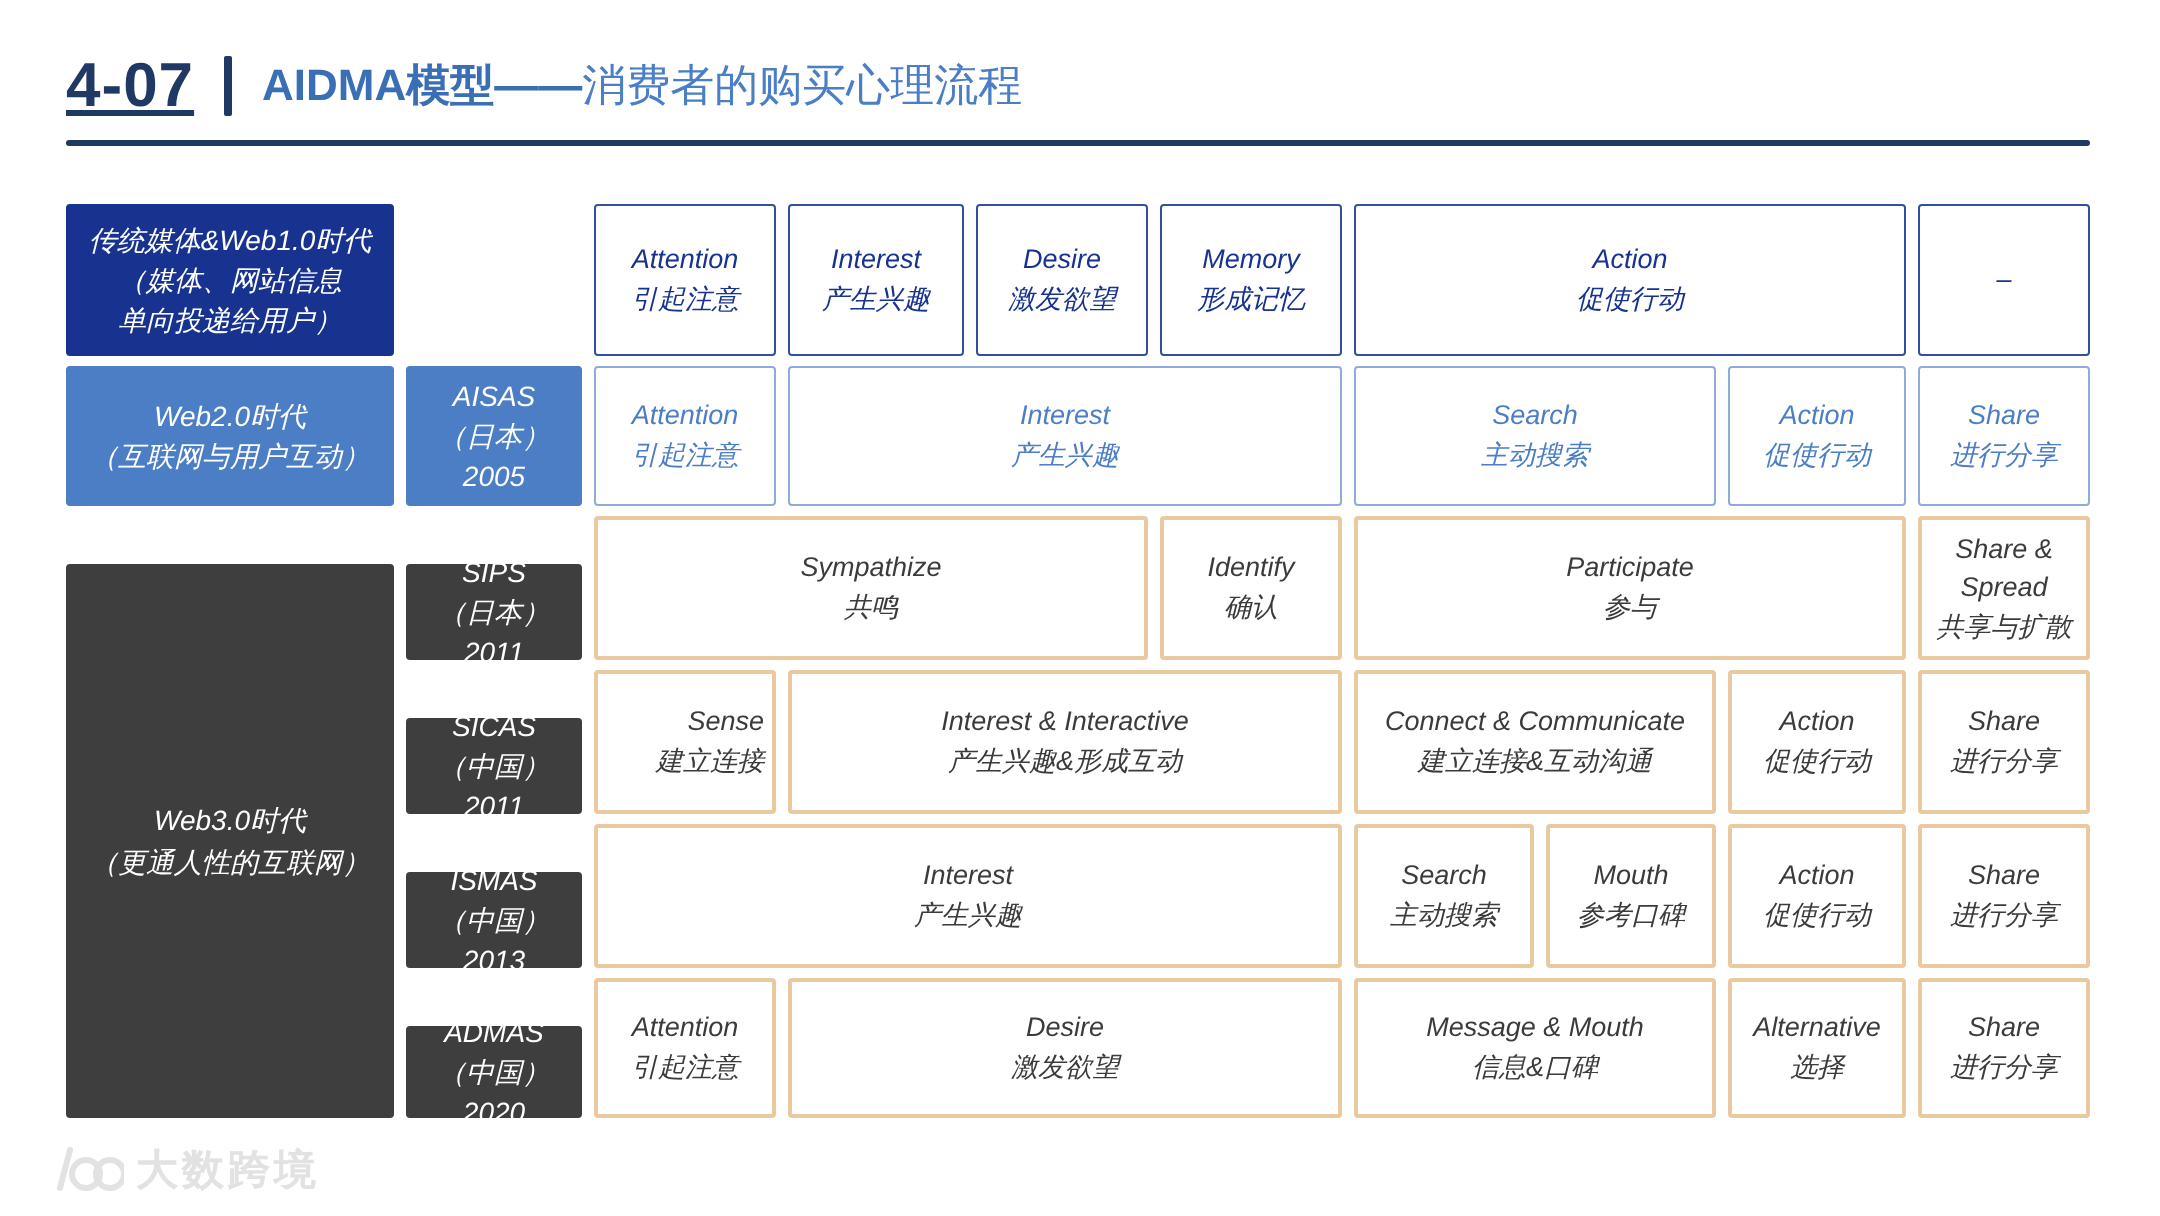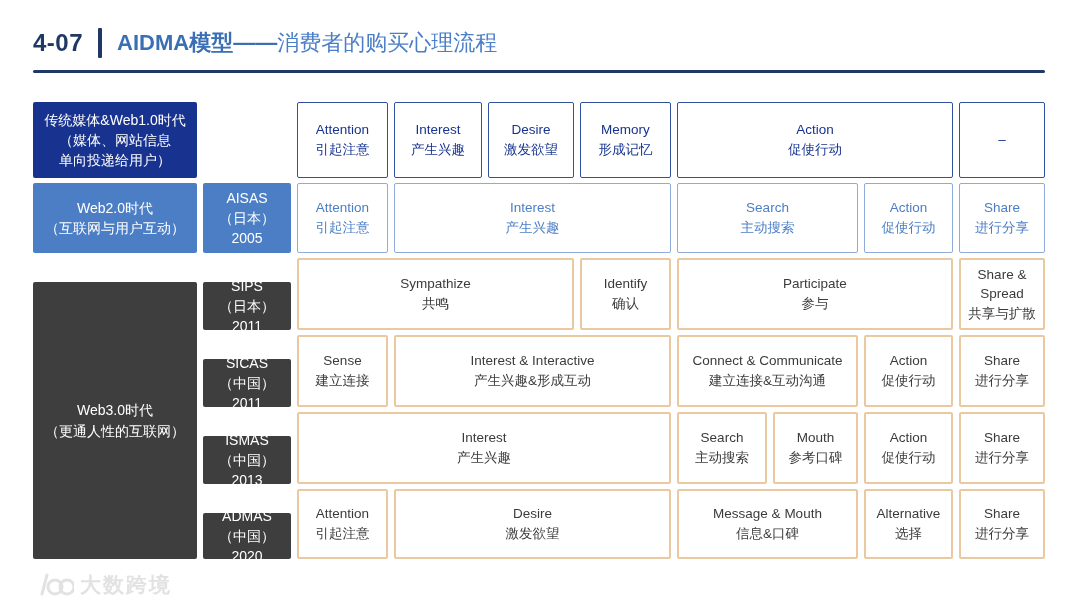--- a/index.html
+++ b/index.html
@@ -3,52 +3,53 @@
 <meta charset="utf-8">
 <style>
   * { margin: 0; padding: 0; box-sizing: border-box; }
   html, body { width: 1080px; height: 608px; background: #ffffff; overflow: hidden; }
   body { font-family: "Liberation Sans", "DejaVu Sans", sans-serif; position: relative; }
 
   .page { padding: 0 35px 0 33px; height: 100%; position: relative; }
 
   
   .header { display: flex; align-items: center; gap: 15px; padding-top: 26px; height: 60px; }
-  .slide-number { font-size: 24px; font-weight: bold; color: var(--title-navy, #1F3864); letter-spacing: 0.5px; }
+  .slide-number { font-size: 31px; font-weight: bold; color: var(--title-navy, #1F3864); letter-spacing: 0.5px; text-decoration: underline; }
   .title-divider { width: 4px; height: 30px; background: var(--title-navy, #1F3864); border-radius: 1px; }
   .page-title { font-size: 22px; line-height: 1; }
   .page-title .bold { font-weight: bold; color: var(--title-blue, #3A6EB5); }
   .page-title .rest { font-weight: 500; color: var(--title-blue-light, #4A7EC6); }
   .header-rule { height: 3px; background: var(--title-navy, #1F3864); margin-top: 10px; border-radius: 2px; }
 
   
   #table {
     margin-top: 29px;
     display: grid;
     grid-template-columns: 164px 88px 91px 88px 86px 91px 90px 85px 89px 86px;
     grid-template-rows: 76px 70px 72px 72px 72px 70px;
     gap: 5px 6px;
+    font-style: italic;
   }
   .cell {
     display: flex; flex-direction: column; align-items: center; justify-content: center;
     text-align: center; border-radius: 2px; line-height: 1.45;
   }
   .cell.fill { color: #ffffff; font-size: 14px; }
   .cell.fill.navy { background: var(--navy, #17338F); }
   .cell.fill.blue { background: var(--medium-blue, #4B7EC5); }
   .cell.fill.tan  { background: var(--dark-gray, #3E3E3E); margin-top: 24px; }
 
   .cell.stage { background: #ffffff; font-size: 13.5px; padding: 2px 4px; }
   .cell.stage.navy { border: 1.5px solid var(--navy-border, #31519E); color: var(--navy, #1E3A8C); }
   .cell.stage.blue { border: 1.5px solid var(--blue-border, #8FABDC); color: var(--medium-blue, #4B7EC5); }
   .cell.stage.tan  { border: 2px solid var(--tan, #EBC9A0); color: #3B3B3B; }
   .cell.stage .en, .cell.stage .zh { display: block; }
 
   
-  .watermark { position: absolute; left: 36px; bottom: 9px; display: flex; align-items: center; gap: 6px;
+  .watermark { position: absolute; left: 24px; bottom: 9px; display: flex; align-items: center; gap: 6px;
                color: var(--watermark-gray, #E2E2E2); }
   .watermark-text { font-size: 21px; font-weight: bold; letter-spacing: 2px; color: var(--watermark-gray, #E2E2E2); }
 </style>
 </head>
 <body>
 
 <div class="page">
 
   <div class="header">
     <span class="slide-number">4-07</span>
@@ -138,21 +139,21 @@
       </div>
       <div class="cell stage tan" style="grid-area: 3 / 10 / auto / span 1;">
         <div class="en">Share &amp; Spread</div>
         <div class="zh">共享与扩散</div>
       </div>
       <div class="cell fill tan" style="grid-area: 4 / 2;">
         <div>SICAS</div>
         <div>（中国）</div>
         <div>2011</div>
       </div>
-      <div class="cell stage tan" style="grid-area: 4 / 3 / auto / span 1;">
+      <div class="cell stage tan" style="grid-area: 4 / 3 / auto / span 1; align-items: flex-end;">
         <div class="en">Sense</div>
         <div class="zh">建立连接</div>
       </div>
       <div class="cell stage tan" style="grid-area: 4 / 7 / auto / span 2;">
         <div class="en">Connect &amp; Communicate</div>
         <div class="zh">建立连接&amp;互动沟通</div>
       </div>
       <div class="cell stage tan" style="grid-area: 4 / 4 / auto / span 3;">
         <div class="en">Interest &amp; Interactive</div>
         <div class="zh">产生兴趣&amp;形成互动</div>

